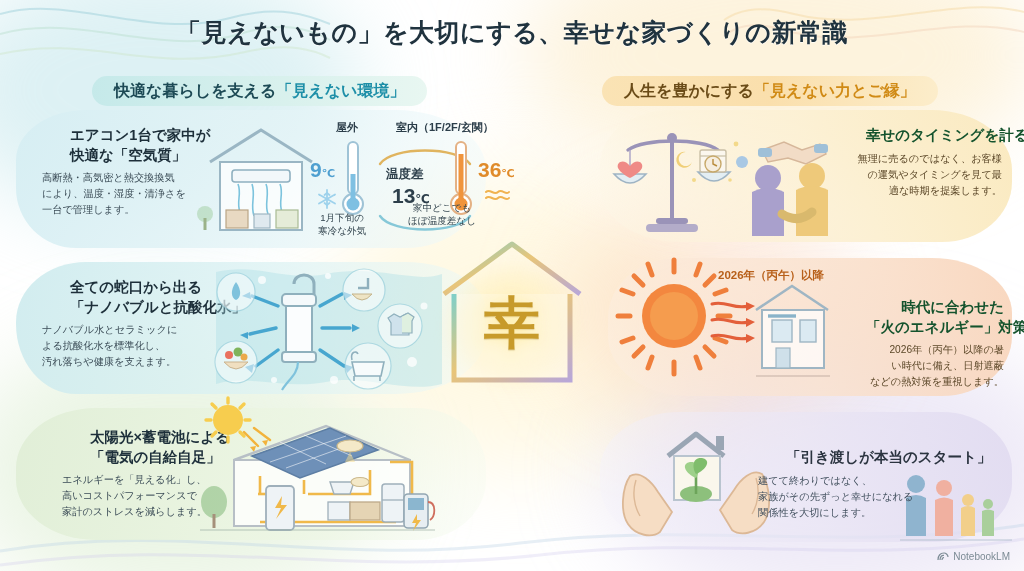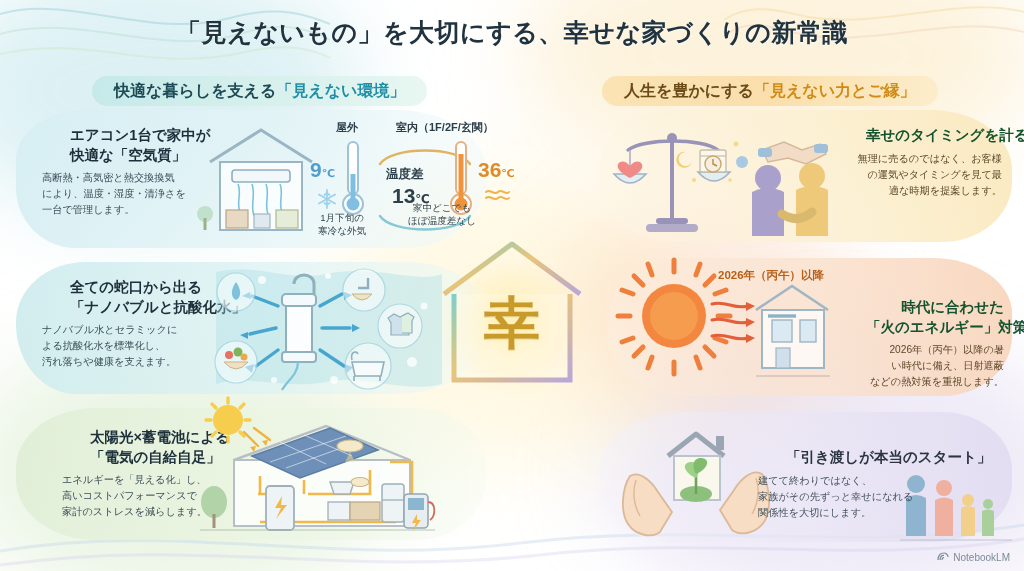--- a/index.html
+++ b/index.html
@@ -96,21 +96,21 @@
   .t-cold{color:#4e9fd0;font-size:21px;}
   .t-hot{color:#e08b2a;font-size:21px;}
   .diff-lbl{position:absolute;font-size:12.5px;font-weight:700;color:#2d3f4b;white-space:nowrap;}
   .diff-val{position:absolute;font-size:21px;font-weight:700;color:#2d3f4b;white-space:nowrap;}
 
   
   .tag2026{position:absolute;left:718px;top:268px;font-size:11.5px;font-weight:700;color:#b8601a;white-space:nowrap;}
 
   
   .wm{position:absolute;right:14px;bottom:8px;font-size:10px;color:#7c8b95;
-      display:flex;align-items:center;gap:4px;}
+      display:flex;gap:4px;}
 
   svg{display:block;overflow:visible;}
 </style>
 </head>
 <body>
 
 <div id="stage">
 
   <div class="wash w1"></div>
   <div class="wash w2"></div>

